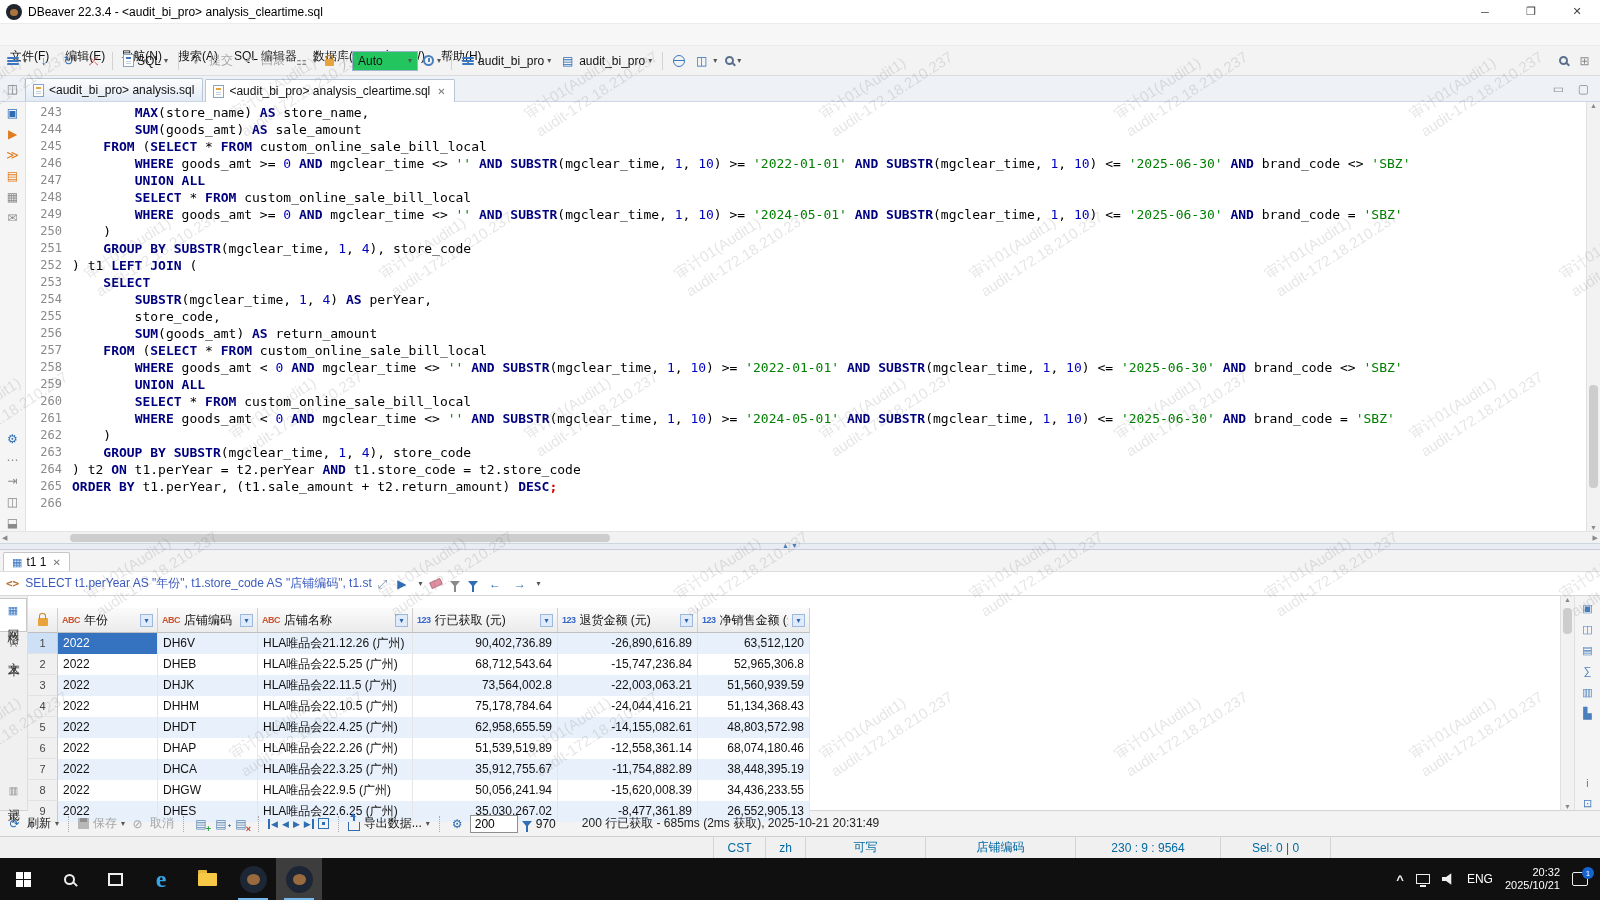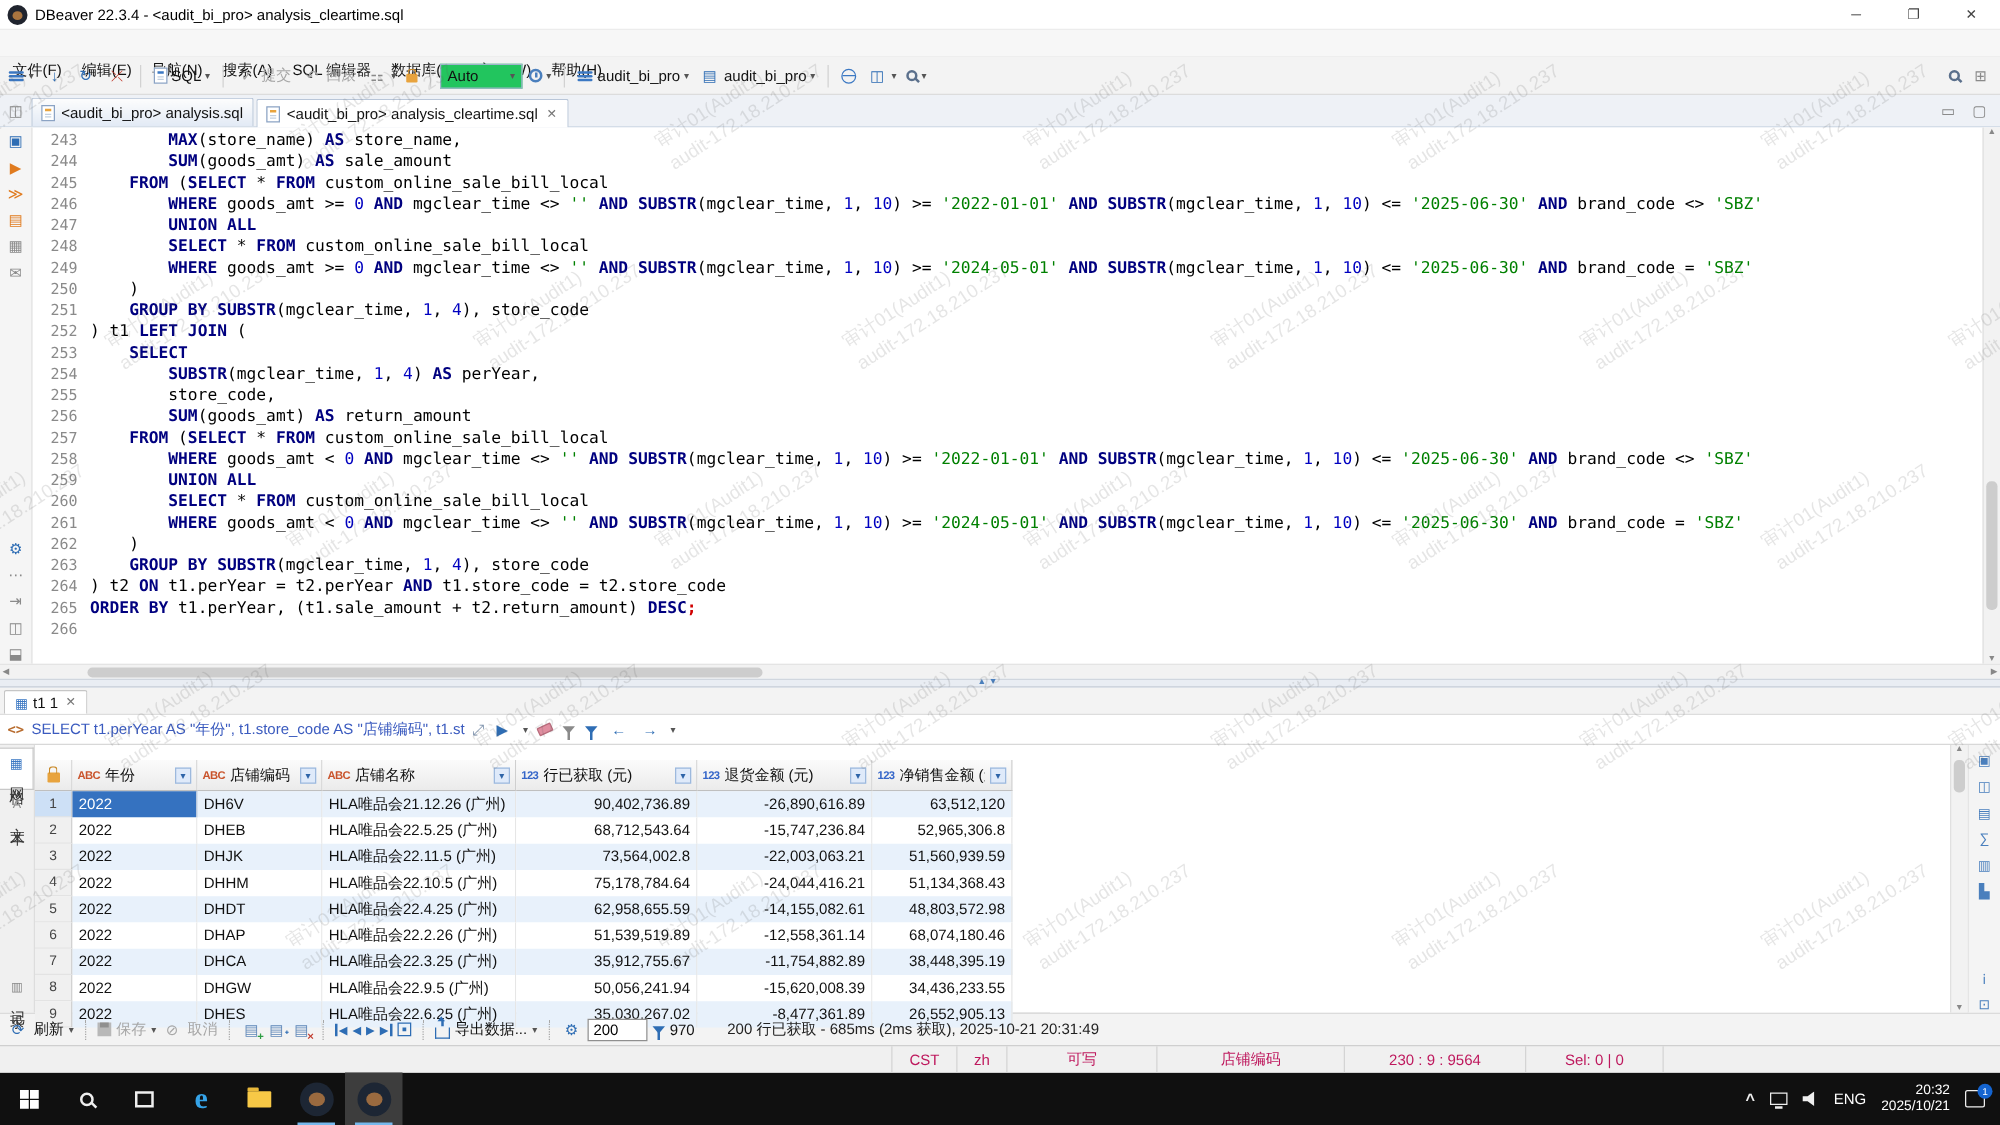--- a/index.html
+++ b/index.html
@@ -141,21 +141,21 @@
   .focusicon::after { content:""; position:absolute; inset:3px; background:#2e6db4; }
   .exporticon { width:12px; height:9px; border:1.5px solid #2e6db4; border-top:none; position:relative; margin-top:6px; }
   .exporticon::before { content:""; position:absolute; left:4px; top:-6px; width:2px; height:5px; background:#2e6db4; }
   .exporticon::after { content:""; position:absolute; left:1.5px; top:-9px; border-left:3.5px solid transparent; border-right:3.5px solid transparent; border-bottom:4px solid #2e6db4; }
   .fetch-input { width:48px; height:18px; border:1px solid #8f8f8f; background:#fff; font-size:12px; padding:0 4px; font-family:"Liberation Sans",sans-serif; }
   .res-status { margin-left:22px; color:#222; white-space:nowrap; }
   .diskicon { width:11px; height:11px; background:#b8b8b8; position:relative; }
   .diskicon::after { content:""; position:absolute; left:2px; top:0; width:7px; height:4px; background:#8f8f8f; }
 
   
-  .statusbar { height:22px; background:#f0f0f0; border-top:1px solid #cfcfcf; display:flex; align-items:center; font-size:12px; color:#be185d; }
+  .statusbar { height:22px; background:#f0f0f0; border-top:1px solid #cfcfcf; display:flex; align-items:center; font-size:12px; color:#0369a1; }
   .sb-spacer { flex:1; }
   .sbseg { border-left:1px solid #d4d4d4; height:100%; display:flex; align-items:center; justify-content:center; padding:0 10px; white-space:nowrap; }
 
   
   .watermark { position:absolute; left:0; top:34px; width:1600px; height:812px; pointer-events:none; overflow:hidden; z-index:40; }
   .wm-tile { position:absolute; transform:rotate(-33deg); color:rgba(95,95,95,0.16); font-size:15px; line-height:21px; white-space:nowrap; }
 
   
   .taskbar { width:1600px; height:42px; background:#101010; display:flex; align-items:stretch; }
   .tb-btn { width:46px; display:flex; align-items:center; justify-content:center; position:relative; }

